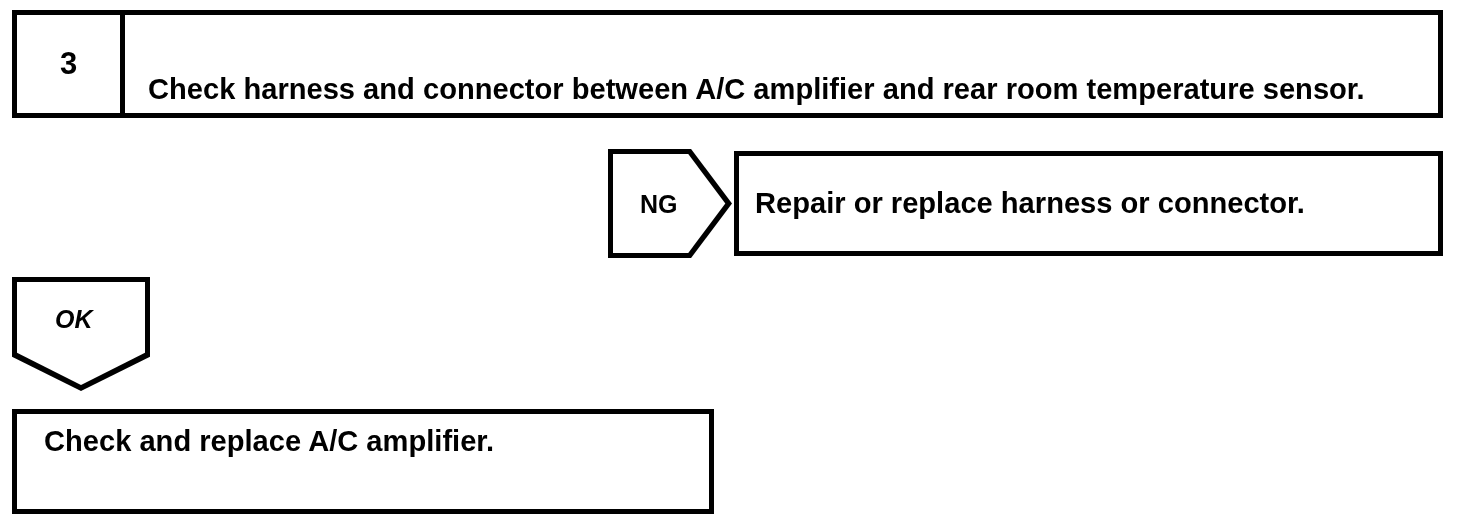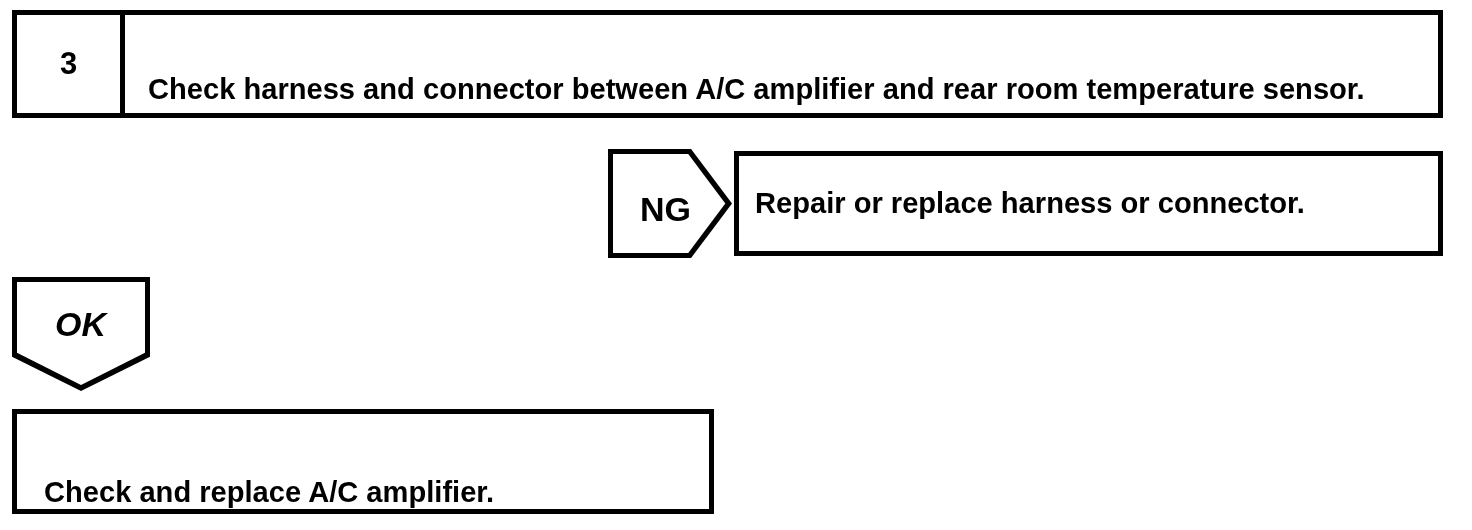--- a/index.html
+++ b/index.html
@@ -78,21 +78,21 @@
   .arrow-shape {
     position: absolute;
     background: #000000;
   }
   .arrow-shape .inner {
     position: absolute;
     background: #ffffff;
   }
   .arrow-label {
     position: absolute;
-    font-size: 34px;
+    font-size: 25px;
     font-weight: bold;
     color: #000000;
     z-index: 3;
     white-space: nowrap;
     text-align: right;
   }
 
   
   #ng-arrow {
     left: 608px;
@@ -143,22 +143,22 @@
     display: flex;
     align-items: center;
     padding: 0 0 0 16px;
   }
   #ok-result-box {
     left: 12px;
     top: 409px;
     width: 702px;
     height: 105px;
     display: flex;
-    align-items: flex-end;
-    padding: 18px 14px 0 27px;
+    align-items: flex-start;
+    padding: 10px 14px 0 27px;
   }
   .result-text {
     font-size: 30px;
     font-weight: bold;
     color: #000000;
     line-height: 1.15;
     transform: scaleX(0.97);
     transform-origin: left center;
   }
 </style>

